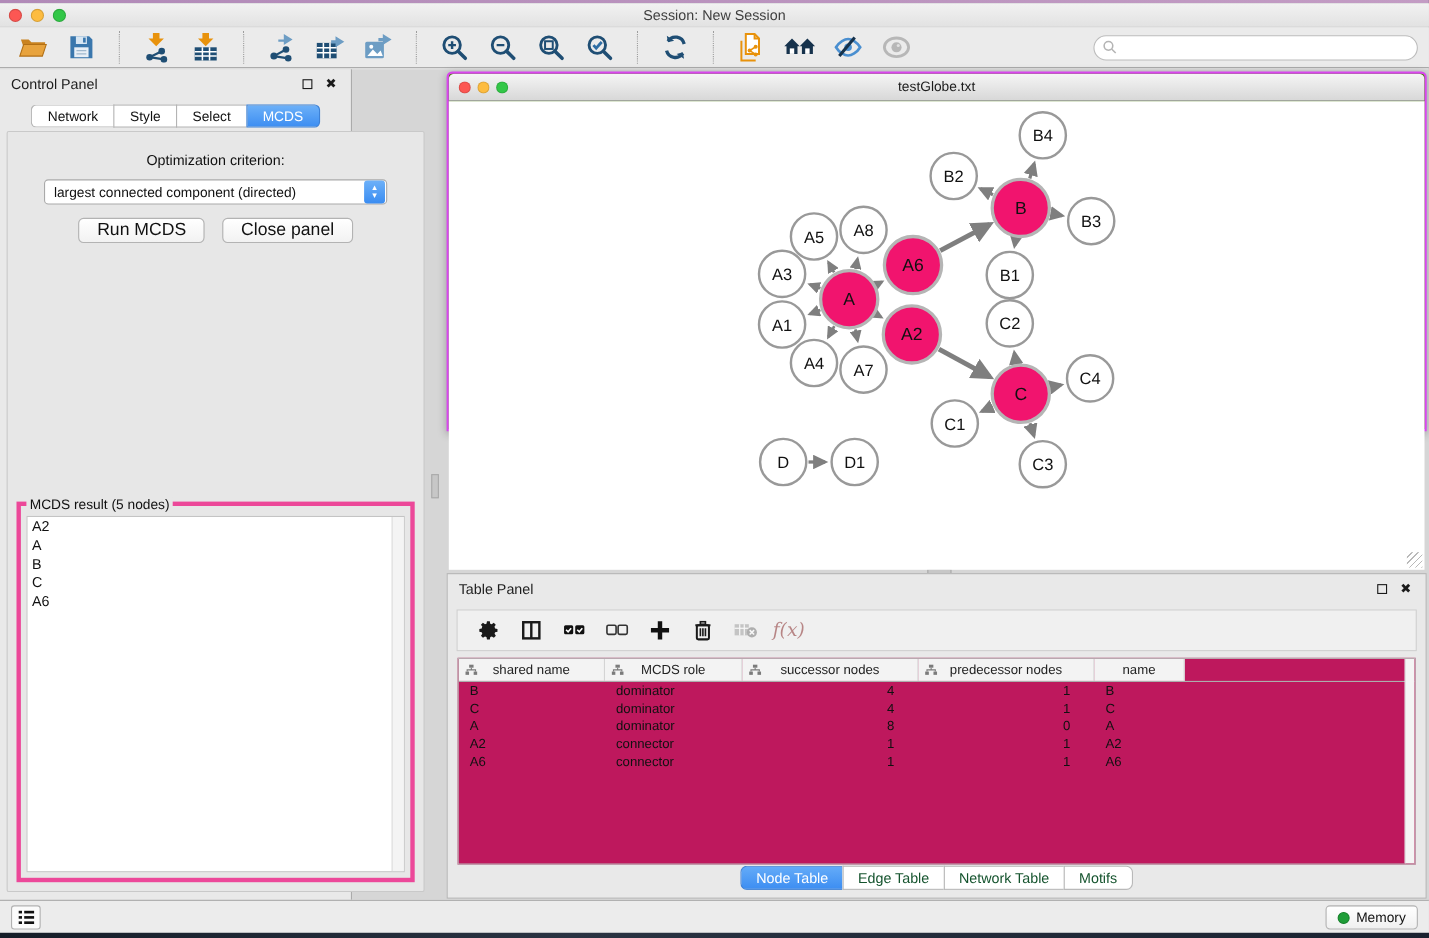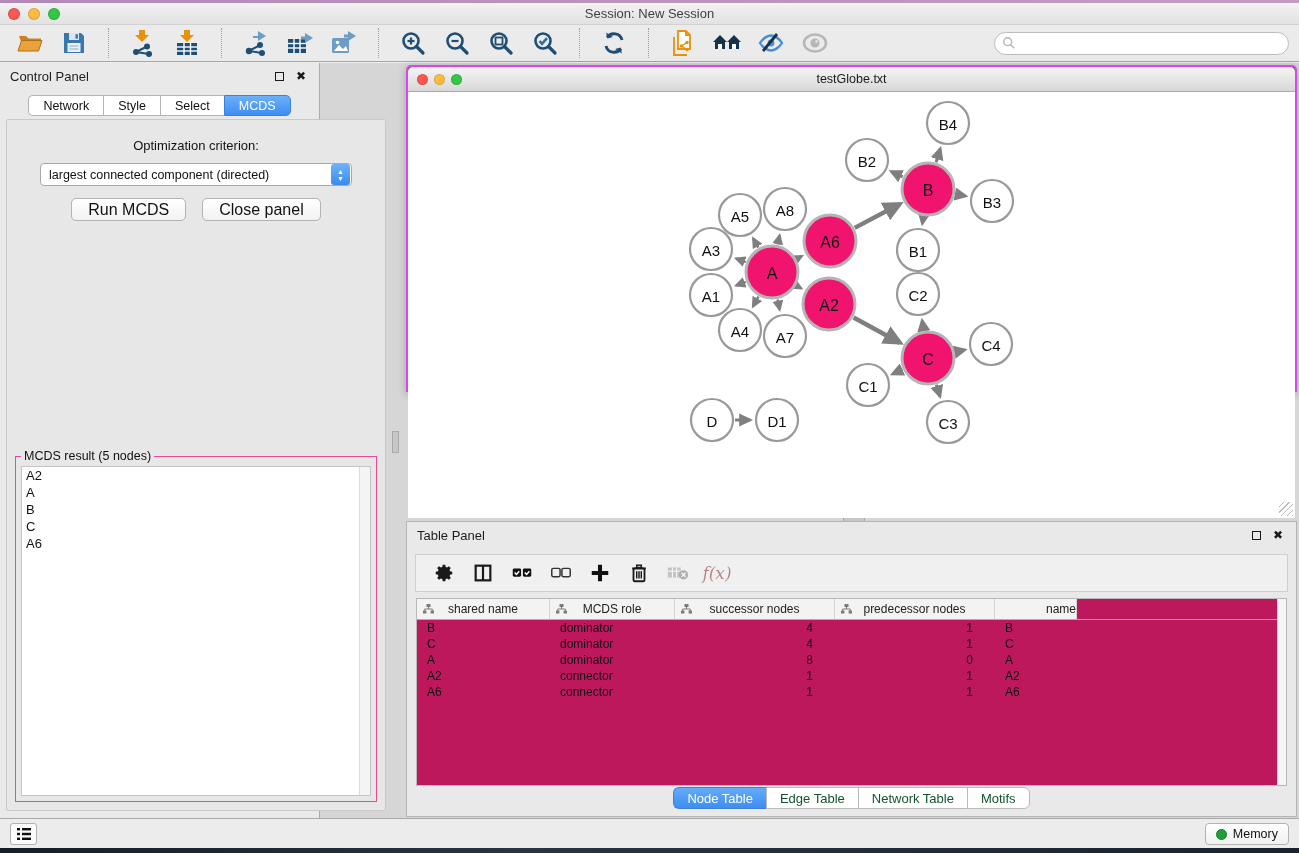--- a/index.html
+++ b/index.html
@@ -37,21 +37,21 @@
   .seg-btn:first-child { border-radius:5px 0 0 5px; }
   .seg-btn:last-child { border-right:1px solid #b4b4b4; border-radius:0 5px 5px 0; }
   .seg-btn.active { background:linear-gradient(#6cb0f8,#3d8ef2); color:#fff; border-color:#3d81d6; }
   .cp-body { position:absolute; left:6px; top:56px; width:380px; height:692px; background:#e7e7e7; border:1px solid #c9c9c9; border-radius:2px; }
   .opt-label { text-align:center; font-size:13px; color:#111; margin-top:18px; }
   .select-box { position:relative; margin:10px auto 0; width:312px; height:23px; background:#fff; border:1px solid #a9a9a9; border-radius:4px; display:flex; align-items:center; cursor:pointer; }
   .select-value { flex:1; font-size:12.5px; color:#111; padding-left:8px; white-space:nowrap; overflow:hidden; }
   .select-stepper { width:19px; height:21px; border-radius:3px; background:linear-gradient(#6db1f9,#3a8cf1); margin-right:1px; display:flex; flex-direction:column; align-items:center; justify-content:center; color:#fff; font-size:7px; line-height:7px; }
   .cp-buttons { display:flex; justify-content:center; gap:16px; margin-top:12px; }
   .mac-btn { height:23px; padding:0 16px; background:linear-gradient(#ffffff,#f2f2f2); border:1px solid #b3b3b3; border-radius:5px; font-size:16px; color:#111; cursor:pointer; }
-  .result-group { position:absolute; left:8px; right:8px; bottom:8px; top:336px; border:1px solid #ec4899; }
+  .result-group { position:absolute; left:8px; right:8px; bottom:8px; top:336px; border:4px solid #ec4899; }
   .result-legend { position:absolute; top:-8px; left:5px; background:#e7e7e7; font-size:12.5px; color:#111; padding:0 3px; }
   .result-list { position:absolute; left:5px; right:5px; top:9px; bottom:5px; background:#fff; border:1px solid #c4c4c4; overflow:hidden; }
   .result-scroll { position:absolute; right:0; top:0; bottom:0; width:11px; background:#f4f4f4; border-left:1px solid #ddd; }
   .result-item { font-size:13px; color:#111; padding:1px 0 1px 4px; line-height:15px; cursor:default; }
 
   
   .net-window { position:absolute; left:406px; top:2px; width:891px; height:327px; border:2px solid #d946ef; border-radius:5px 5px 0 0; box-shadow:0 2px 8px rgba(0,0,0,.25); background:#4d7c0f; }
   .nw-titlebar { position:relative; height:25px; background:linear-gradient(#f5f5f5,#d8d8d8); border-bottom:1px solid #aaa; border-radius:5px 5px 0 0; }
   .nw-traffic { position:absolute; left:9px; top:7px; display:flex; gap:6px; }
   .nw-light { width:11px; height:11px; border-radius:50%; border:1px solid rgba(0,0,0,.12); }
@@ -528,21 +528,21 @@
             </div>
             <div class="th" style="width: 160px;">
               <svg class="hier-icon" width="11" height="10" viewBox="0 0 11 10">
                 <rect x="3.5" y="0" width="4" height="3" fill="#7b7b7b"></rect>
                 <rect x="0" y="6.5" width="3.4" height="3" fill="#7b7b7b"></rect>
                 <rect x="7.6" y="6.5" width="3.4" height="3" fill="#7b7b7b"></rect>
                 <path d="M5.5 3v2M5.5 5H1.7v1.5M5.5 5h3.8v1.5" stroke="#7b7b7b" fill="none"></path>
               </svg>
               <span>predecessor nodes</span>
             </div>
-            <div class="th" style="width: 82px; justify-content: flex-end;">
+            <div class="th" style="width: 82px;">
               <span>name</span>
             </div>
           </div>
         <div id="table-body">
             <div class="trow">
               <div class="td" style="width: 133px; text-align: left; padding: 0px 0px 0px 10px;">B</div>
               <div class="td" style="width: 125px; text-align: left; padding: 0px 0px 0px 10px;">dominator</div>
               <div class="td" style="width: 160px; text-align: right; padding: 0px 22px 0px 0px;">4</div>
               <div class="td" style="width: 160px; text-align: right; padding: 0px 22px 0px 0px;">1</div>
               <div class="td" style="width: 82px; text-align: left; padding: 0px 0px 0px 10px;">B</div>

